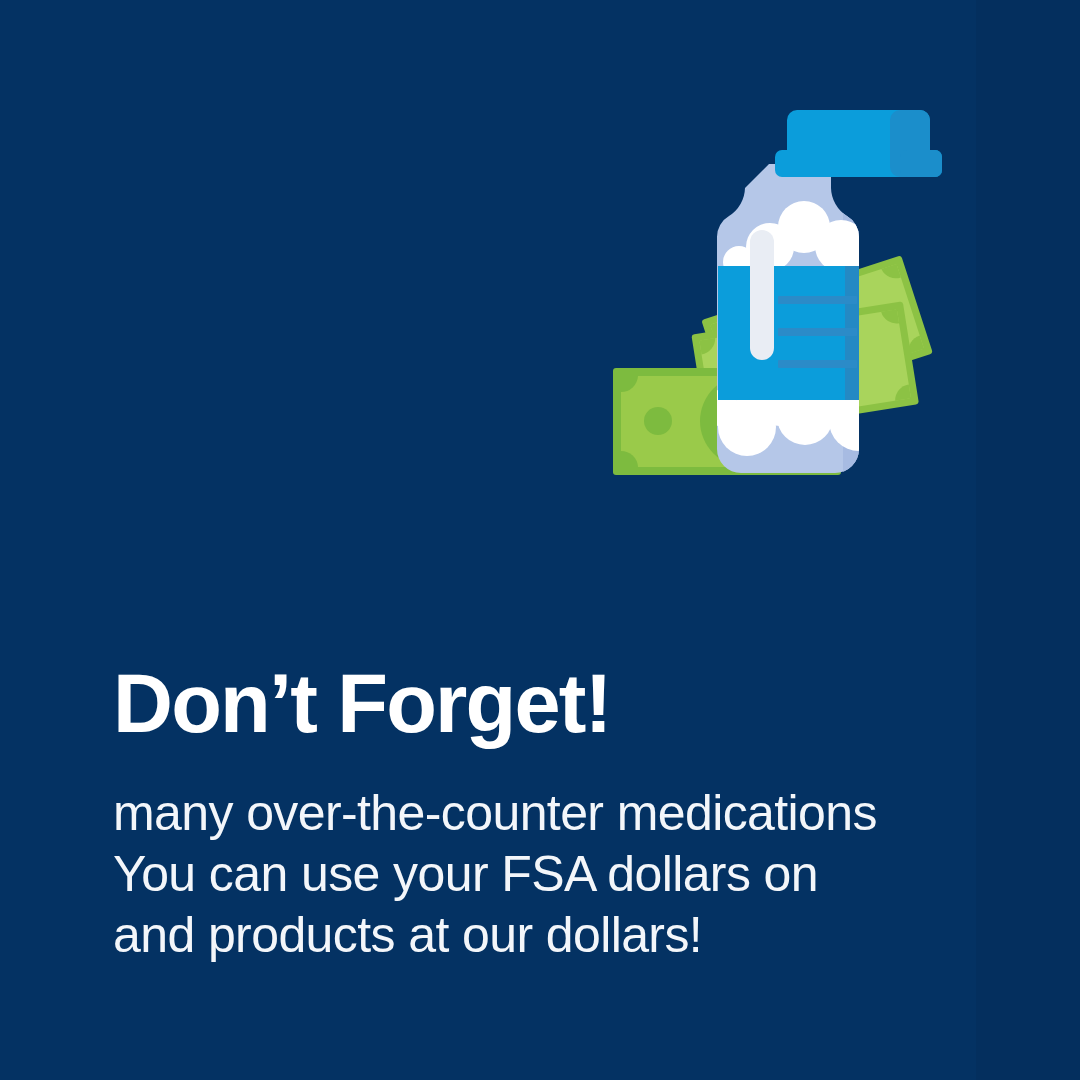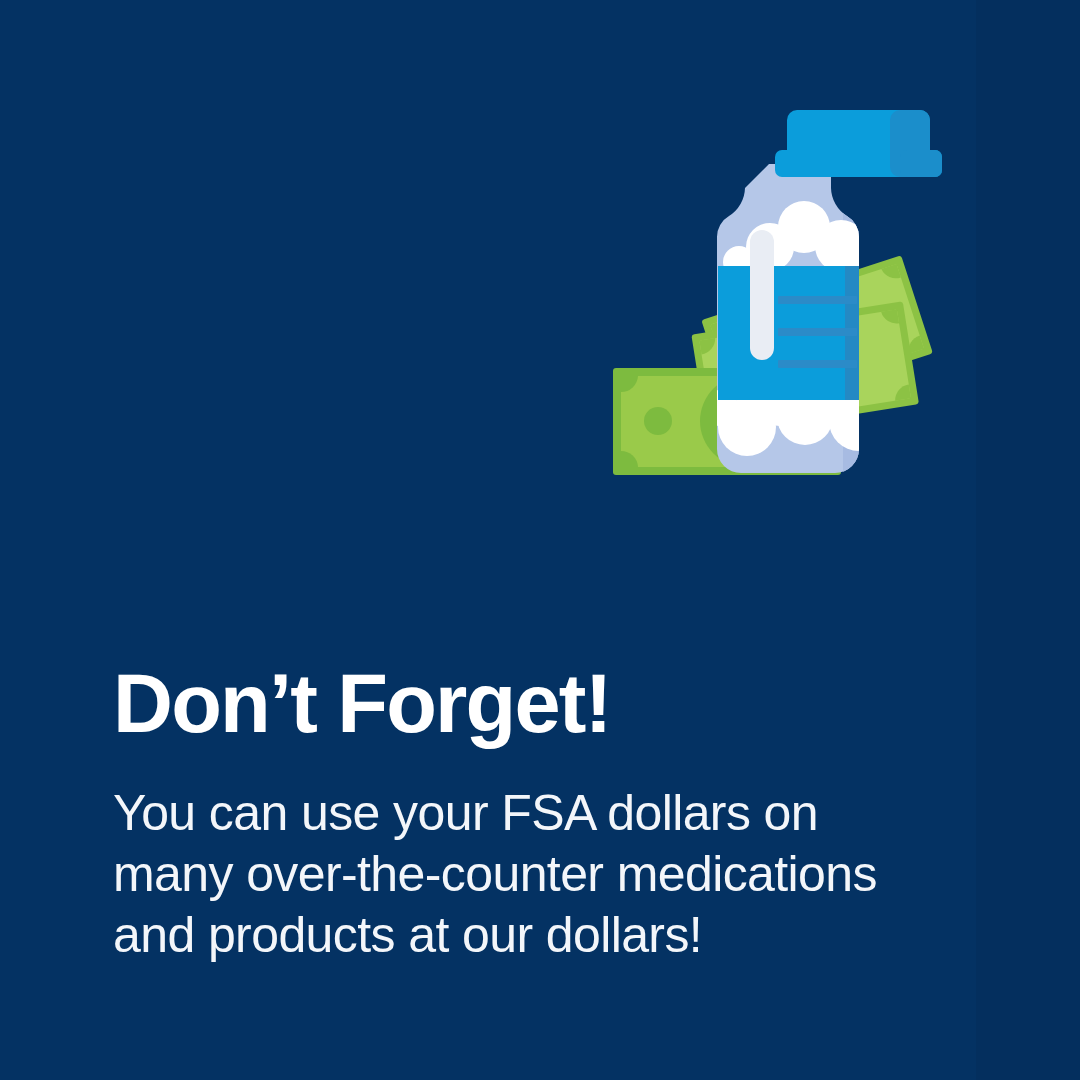--- a/index.html
+++ b/index.html
@@ -184,19 +184,19 @@
         </g>
       </g>
 
     </svg>
   </div>
 
   <div id="text-block">
     <h1 id="headline">Don’t Forget!</h1>
 
     <p id="body-copy">
+      <span class="line">many over-the-counter medications</span>
       <span class="line">You can use your FSA dollars on</span>
-      <span class="line">many over-the-counter medications</span>
       <span class="line">and products at our dollars!</span>
     </p>
   </div>
 
 </div>
 
 </body></html>

